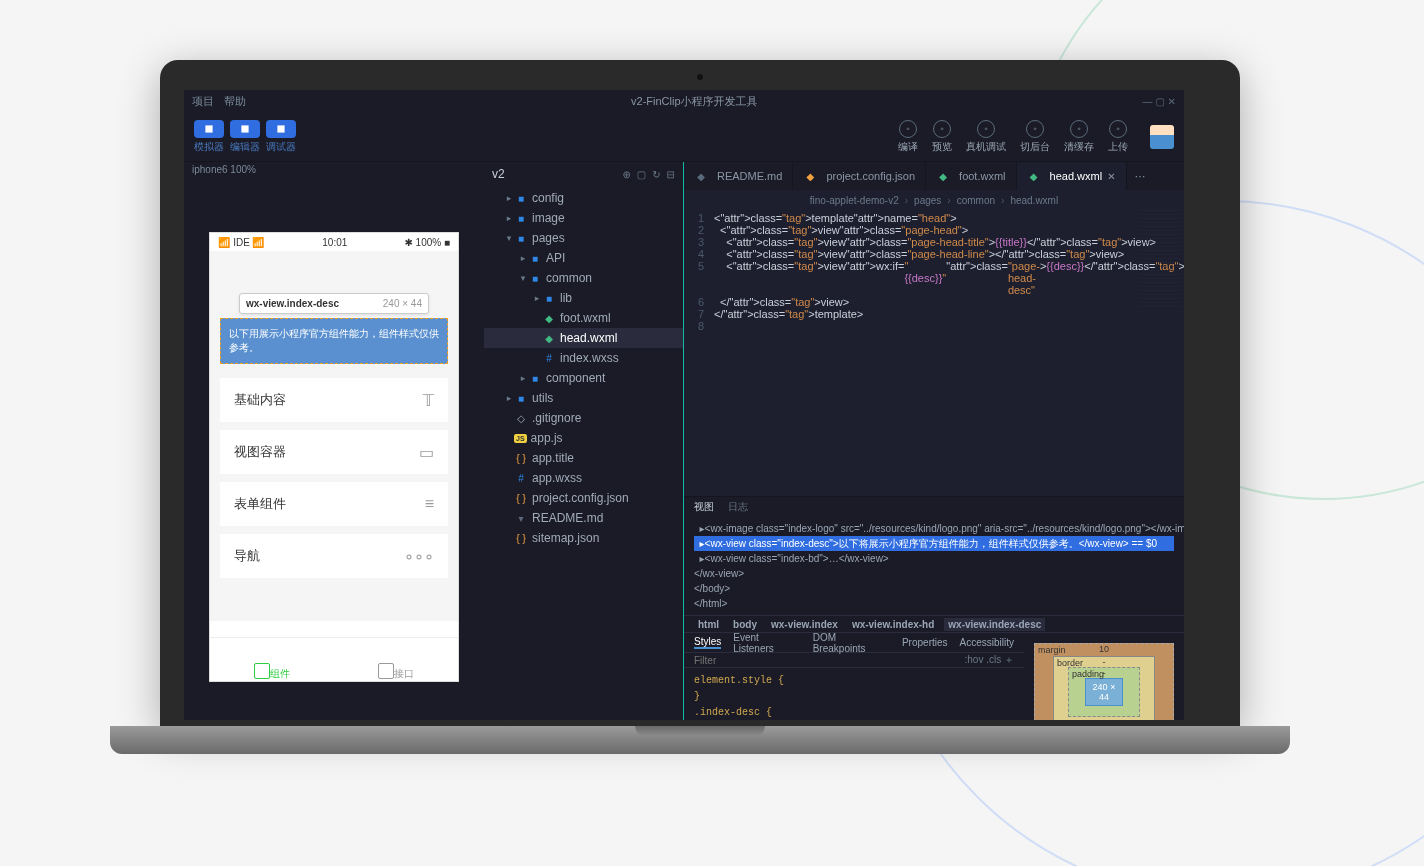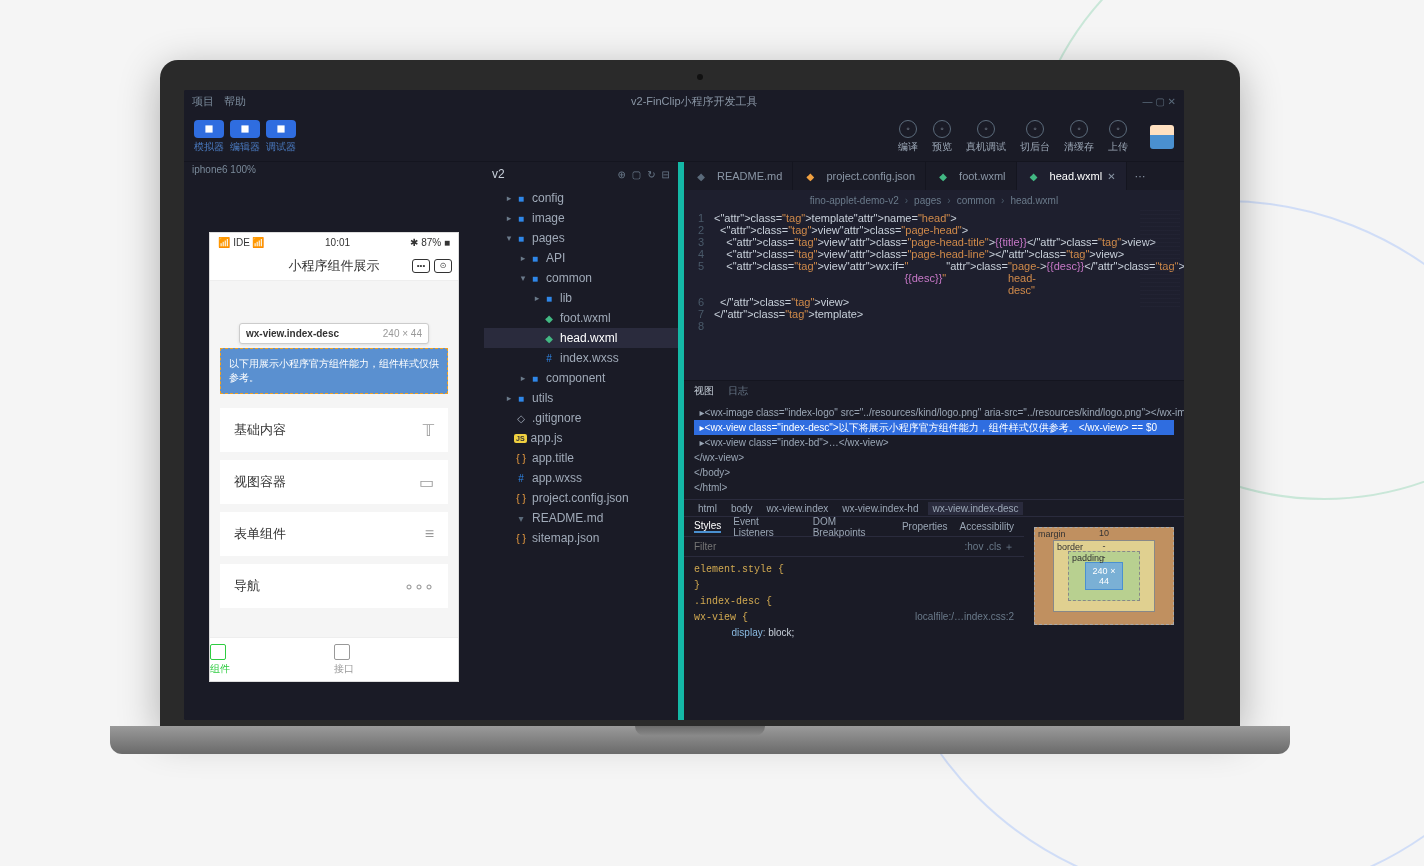--- a/index.html
+++ b/index.html
@@ -49,26 +49,26 @@
 .ph-nav-title { font-weight: 500; font-size: 13px; }
 .ph-menu { position: absolute; right: 6px; display: flex; gap: 4px; }
 .ph-menu span { width: 18px; height: 14px; border: 1px solid #333; border-radius: 3px; display: flex; align-items: center; justify-content: center; font-size: 8px; }
 .ph-content { padding: 20px 10px 6px; background: #f5f5f5; height: calc(100% - 78px); overflow: hidden; }
 .tooltip { background: #fff; border: 1px solid #ccc; border-radius: 3px; padding: 4px 6px; font-size: 10px; margin: 22px auto 4px; width: 190px; display: flex; justify-content: space-between; box-shadow: 0 1px 3px rgba(0,0,0,0.1); }
 .tooltip .dim { color: #999; }
 .highlight { background: #5a90d0; color: #fff; padding: 8px; font-size: 10px; text-align: left; margin-bottom: 14px; border: 1px dashed #f0a020; }
 .menu-item { background: #fff; height: 44px; display: flex; align-items: center; justify-content: space-between; padding: 0 14px; margin-bottom: 8px; font-size: 13px; }
 .menu-item .icn { color: #999; font-size: 16px; }
 .ph-tabbar { position: absolute; bottom: 0; left: 0; right: 0; height: 44px; border-top: 1px solid #eee; display: flex; background: #fff; }
-.tab { flex: 1; display: flex; flex-direction: column; align-items: flex-start; justify-content: center; font-size: 10px; color: #999; }
+.tab { flex: 1; display: flex; align-items: flex-end; justify-content: center; font-size: 10px; color: #999; }
 .tab.active { color: #2ecc40; }
 .tab-icon { width: 16px; height: 16px; border: 1.5px solid currentColor; border-radius: 2px; margin-bottom: 2px; }
 
 
-.explorer { width: 200px; background: #1a1b26; color: #a0aab8; font-size: 12px; border-right: 6px solid #14b8a6; display: flex; flex-direction: column; }
+.explorer { width: 200px; background: #1a1b26; color: #a0aab8; font-size: 12px; border-right: 1px solid #14b8a6; display: flex; flex-direction: column; }
 .exp-header { height: 24px; display: flex; align-items: center; padding: 0 8px; color: #c8d0da; font-weight: 500; }
 .exp-header-icons { margin-left: auto; display: flex; gap: 6px; font-size: 10px; color: #6a7a8a; }
 .tree { flex: 1; overflow: auto; padding: 2px 0; }
 .tree-item { display: flex; align-items: center; height: 20px; padding-right: 6px; cursor: pointer; }
 .tree-item.selected { background: #2a2b3d; color: #fff; }
 .caret { width: 10px; font-size: 9px; color: #6a7a8a; text-align: center; }
 .ficon { width: 14px; margin-right: 4px; text-align: center; font-size: 10px; }
 .folder { color: #2f87e8; }
 .js { background: #f0d040; color: #333; font-size: 7px; font-weight: bold; border-radius: 2px; padding: 1px 2px; width: auto; }
 .json { color: #f0a040; }
@@ -87,27 +87,27 @@
 .breadcrumb .sep { color: #4a5a6a; }
 .code { flex: 1; font-family: Consolas, Menlo, monospace; font-size: 11px; color: #c8d0da; padding: 2px 0; overflow: hidden; }
 .cl { display: flex; }
 .ln { width: 30px; text-align: right; color: #4a5a6a; padding-right: 10px; flex-shrink: 0; user-select: none; }
 .ct { white-space: pre; }
 .str { color: #d08a4a; }
 .brace { color: #c878c8; }
 .minimap { position: absolute; right: 4px; top: 0; width: 40px; height: 100px; background: repeating-linear-gradient(#2a2b3d 0 1px, transparent 1px 4px); opacity: 0.3; }
 
 
-.devtools { height: 340px; background: #1a1b26; display: flex; flex-direction: column; border-top: 1px solid #14151f; font-size: 10px; color: #9aa6b5; }
+.devtools { height: 224px; background: #1a1b26; display: flex; flex-direction: column; border-top: 1px solid #14151f; font-size: 10px; color: #9aa6b5; }
 .dt-tabs { height: 20px; display: flex; align-items: center; gap: 14px; padding: 0 10px; color: #6a7a8a; }
 .dt-tabs .act { color: #c8d0da; }
 .dom { padding: 4px 10px; font-family: Consolas, monospace; font-size: 10px; line-height: 1.5; }
 .dom-line { white-space: pre; }
 .dom-sel { background: #2f6de0; color: #fff; }
-.crumbs { height: 18px; display: flex; align-items: center; gap: 6px; padding: 0 10px; border-top: 1px solid #2a2b3d; border-bottom: 1px solid #2a2b3d; }
+.crumbs { height: 18px; display: flex; align-items: center; gap: 6px; padding: 0 10px; border-top: 1px solid #2a2b3d; border-bottom: 1px solid #2a2b3d; font-weight: bold; }
 .crumbs span { padding: 1px 4px; }
 .crumbs .sel { background: #2a2b3d; }
 .styles-row { flex: 1; display: flex; min-height: 0; }
 .styles-panel { flex: 1; display: flex; flex-direction: column; }
 .styles-tabs { height: 20px; display: flex; align-items: center; gap: 12px; padding: 0 10px; font-size: 10px; border-bottom: 1px solid #2a2b3d; }
 .styles-tabs .act { color: #fff; border-bottom: 2px solid #4a90d0; }
 .filter-row { height: 20px; display: flex; align-items: center; padding: 0 10px; border-bottom: 1px solid #2a2b3d; color: #6a7a8a; }
 .filter-row input { flex: 1; background: transparent; border: none; color: #9aa6b5; font-size: 10px; outline: none; }
 .filter-row .hov { font-size: 10px; }
 .rules { padding: 4px 10px; font-family: Consolas, monospace; font-size: 10px; line-height: 1.5; overflow: auto; }
@@ -200,28 +200,21 @@
 
       <div class="body">
 
         <div class="sim-col">
           <div class="sim-status">iphone6 100%</div>
           <div class="sim-area">
             <div class="phone">
               <div class="ph-status">
                 <span>📶 IDE 📶</span>
                 <span>10:01</span>
-                <span>✱ 87% ■</span>
-              </div>
-              <div class="ph-nav">
-                <span class="ph-nav-title">小程序组件展示</span>
-                <div class="ph-menu">
-                  <span>•••</span>
-                  <span>⊙</span>
-                </div>
+                <span>✱ 100% ■</span>
               </div>
               <div class="ph-content">
                 <div class="tooltip">
                   <b>wx-view.index-desc</b>
                   <span class="dim">240 × 44</span>
                 </div>
                 <div class="highlight">以下用展示小程序官方组件能力，组件样式仅供参考。</div>
                 <div id="menu-items">
                     <div class="menu-item">
                       <span>基础内容</span>

